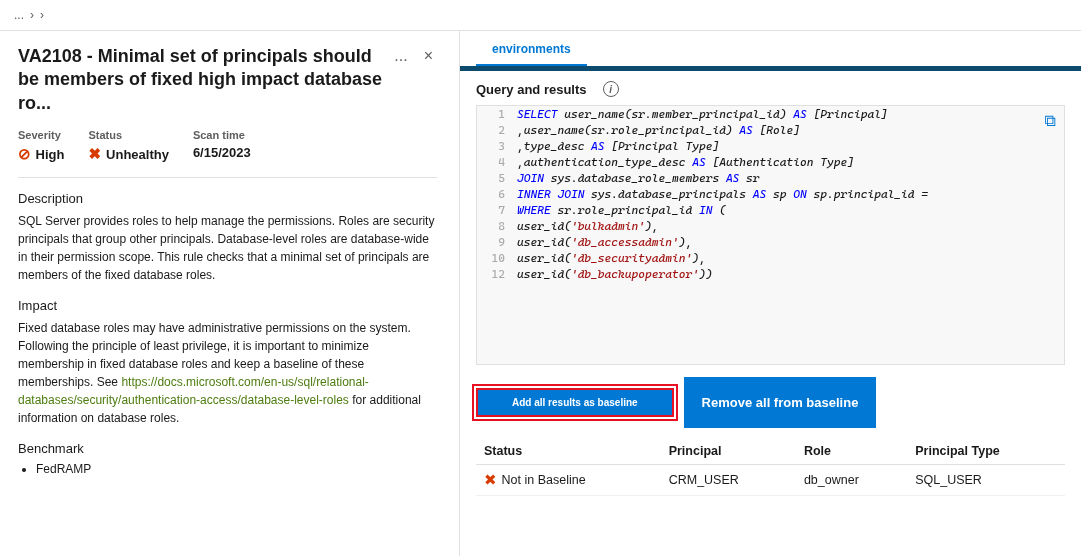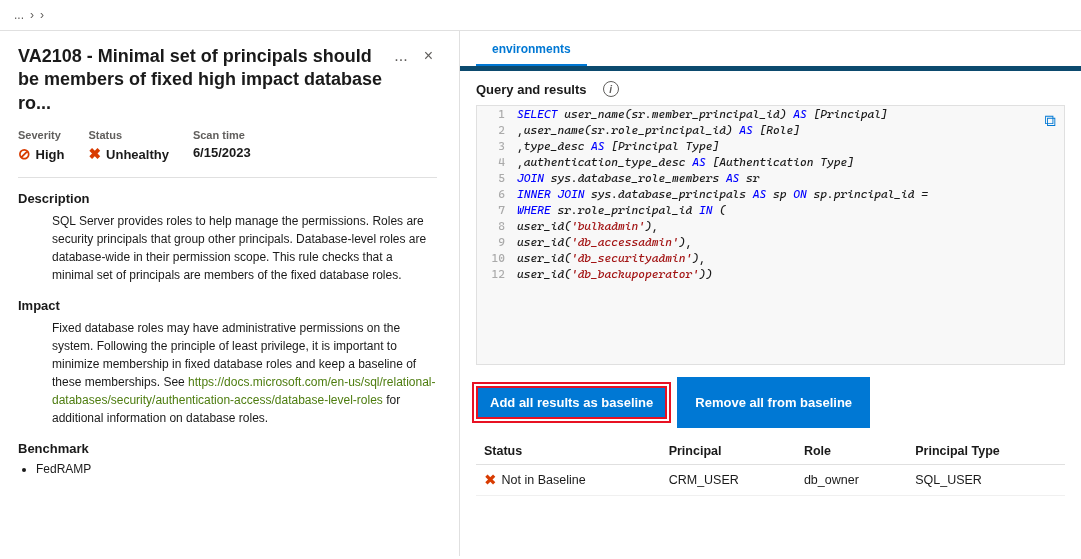--- a/index.html
+++ b/index.html
@@ -39,22 +39,22 @@
     .meta-row {
       display: flex; gap: 24px; margin-bottom: 13px; padding-bottom: 14px;
       border-bottom: 1px solid #e0e0e0;
     }
     .meta-item { display: flex; flex-direction: column; gap: 4px; }
     .meta-label { font-size: 11px; color: #605e5c; font-weight: 600; text-transform: none; }
     .meta-value { display: flex; align-items: center; gap: 5px; font-size: 13px; font-weight: 600; }
     .icon-high { color: #d83b01; font-size: 15px; }
     .icon-unhealthy { color: #d83b01; font-size: 15px; }
 
-    .section-title { font-size: 13px; font-weight: 700; margin-bottom: 6px; margin-top: 4px; }
-    .section-text { font-size: 12px; color: #1a1a1a; line-height: 1.5; margin-bottom: 14px; margin-left: 34px; }
+    .section-title { font-size: 13px; font-weight: 400; margin-bottom: 6px; margin-top: 4px; }
+    .section-text { font-size: 12px; color: #1a1a1a; line-height: 1.5; margin-bottom: 14px; }
     .section-text a { color: #4d7c0f; text-decoration: none; }
 
     .benchmark-list { margin-left: 18px; font-size: 12px; }
     .benchmark-list li { margin-bottom: 2px; }
 
     
     .right-panel {
       flex: 1;
       padding: 10px 0 0 0;
       overflow-y: auto;
@@ -97,21 +97,21 @@
     .copy-btn {
       position: absolute; top: 6px; right: 8px;
       background: none; border: none; cursor: pointer; color: #0078d4; font-size: 16px;
     }
 
     .action-row {
       display: flex; gap: 10px; margin: 12px 0 10px 0; align-items: center;
     }
     .btn-add {
       background: #0078d4; color: #fff; border: 2px solid #e81123;
-      padding: 7px 12px; font-size: 13px; font-weight: 600; cursor: pointer;
+      padding: 7px 34px; font-size: 10px; font-weight: 600; cursor: pointer;
       outline: 2px solid #e81123; outline-offset: 2px;
     }
     .btn-remove {
       background: #0078d4; color: #fff; border: none;
       padding: 18px 18px; font-size: 13px; font-weight: 600; cursor: pointer;
     }
 
     .results-table { width: 100%; border-collapse: collapse; font-size: 12.5px; }
     .results-table th {
       text-align: left; padding: 6px 8px; font-weight: 700;

